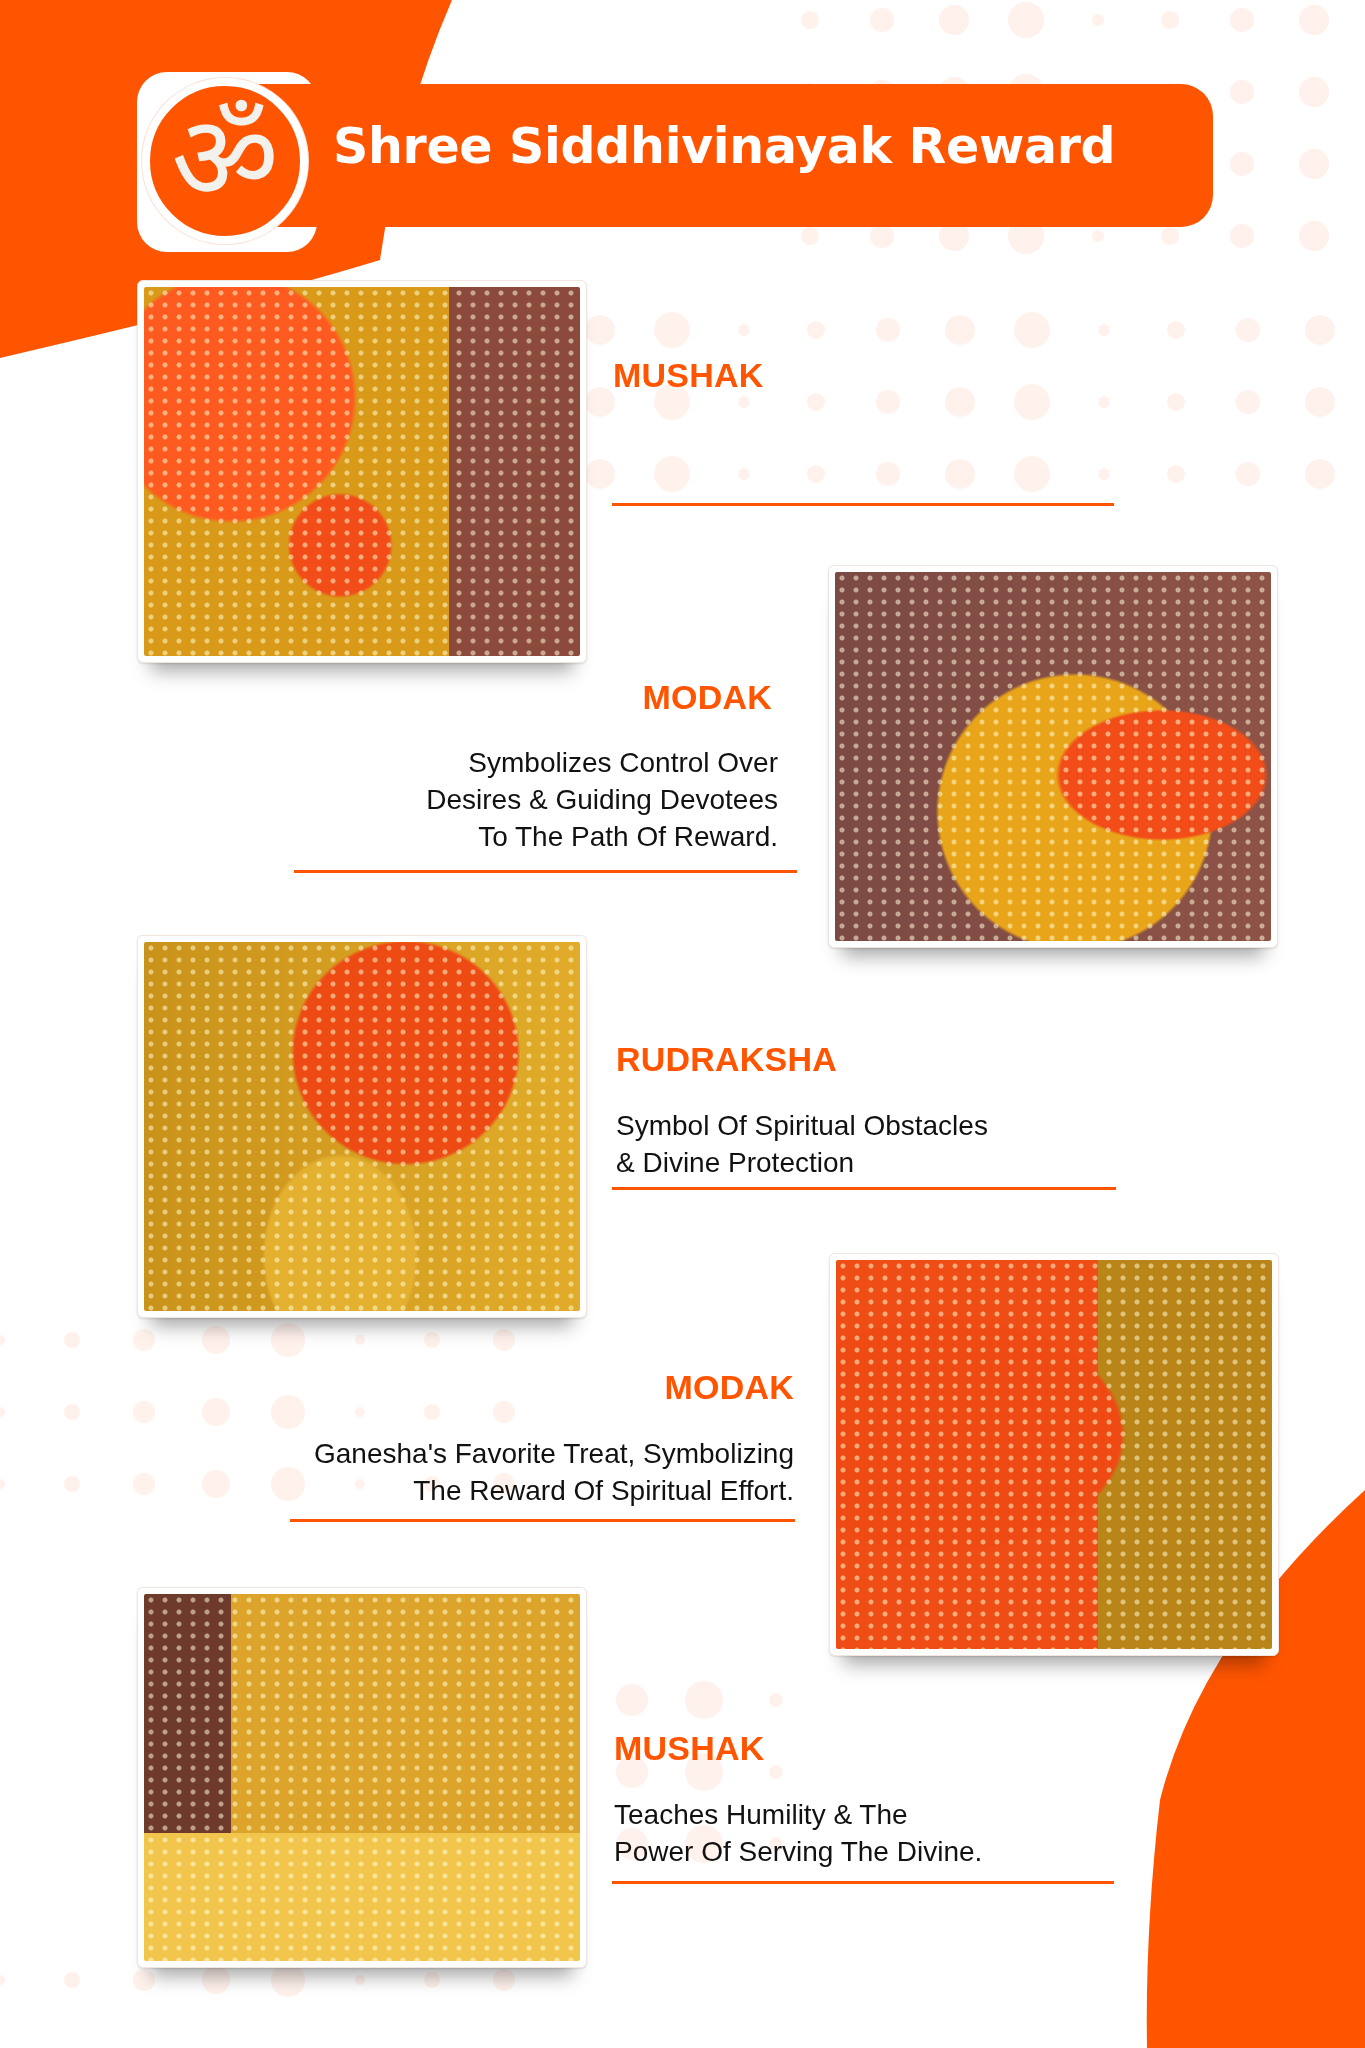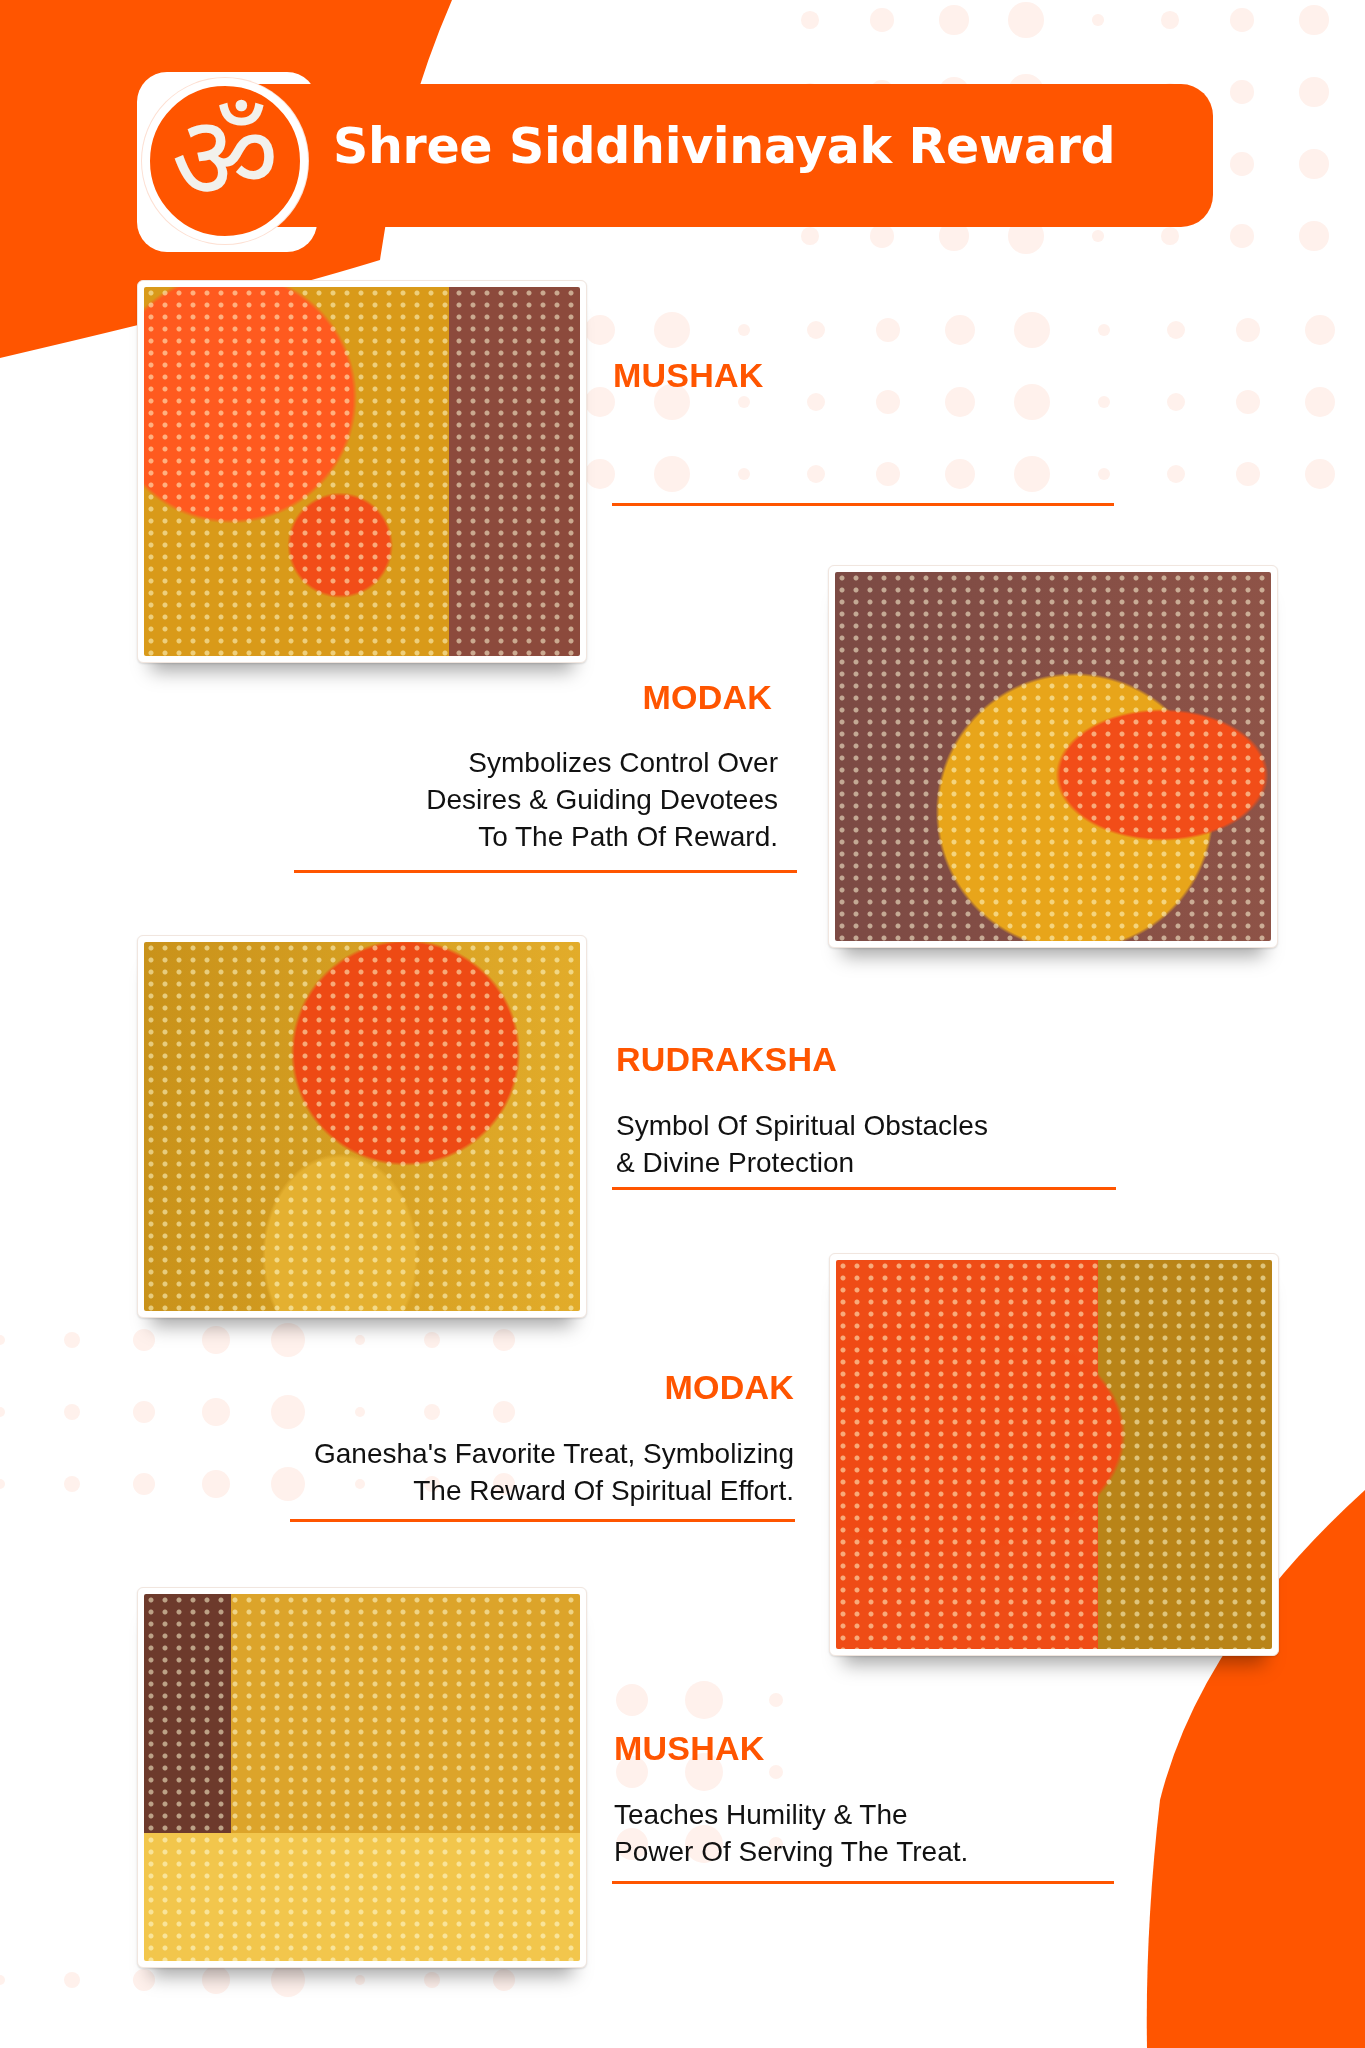--- a/index.html
+++ b/index.html
@@ -218,16 +218,16 @@
 
 <div class="photo" style="left:137px; top:1587px; height:381px;">
   <div class="photo-inner p5">
       <div class="texture"></div>
     </div>
 </div>
 <div class="section-text" style="left:614px; top:1731px;">
   <div class="section-title">MUSHAK</div>
   <div class="section-body">
     <div>Teaches Humility &amp; The</div>
-    <div>Power Of Serving The Treat.</div>
+    <div>Power Of Serving The Divine.</div>
   </div>
 </div>
 <div class="underline" style="left:612px; top:1881px; width:502px;"></div>
 
 </body></html>

